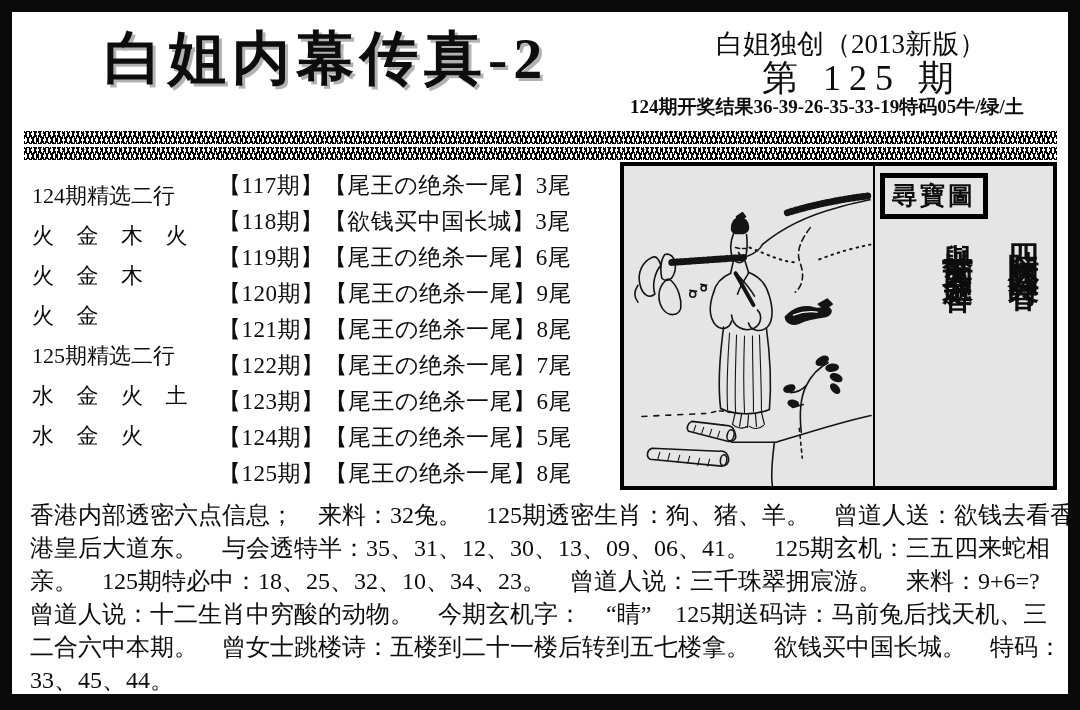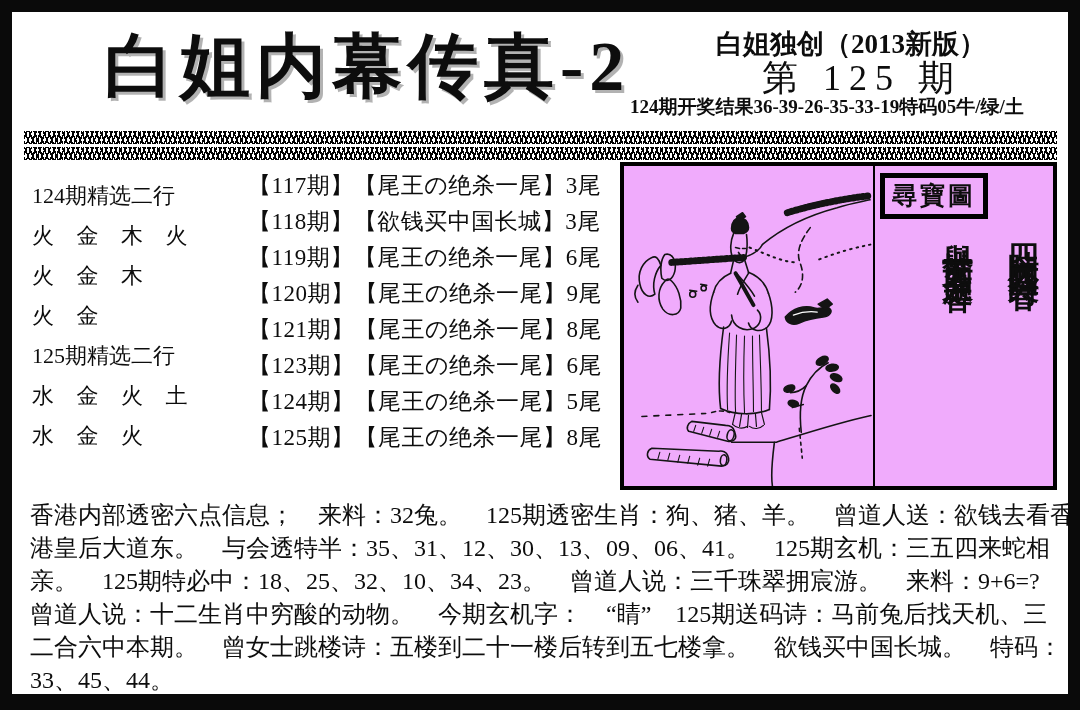--- a/index.html
+++ b/index.html
@@ -7,26 +7,26 @@
     position:relative; width:1080px; height:710px; background:#fff;
     font-family:"Liberation Serif","DejaVu Serif",serif; color:#0d0d0d;
     overflow:hidden; margin:0 auto;
   }
   .frame {
     position:absolute; inset:0; pointer-events:none;
     border:12px solid #0a0a0a; border-bottom-width:16px; z-index:10;
   }
   
   .main-title {
-    position:absolute; left:104px; top:20px; font-size:70px; font-weight:bold;
+    position:absolute; left:104px; top:20px; font-size:58px; font-weight:bold;
     letter-spacing:6px; white-space:nowrap;
     text-shadow:3px 3px 0 rgba(0,0,0,0.30);
   }
   .edition {
-    position:absolute; left:716px; top:26px; font-size:27px; font-weight:bold;
+    position:absolute; left:716px; top:26px; font-size:27px; font-weight:normal;
     white-space:nowrap;
     text-align:right;
   }
   .issue {
     position:absolute; left:762px; top:54px; font-size:36px; font-weight:normal;
     letter-spacing:8px; white-space:nowrap;
   }
   .prev-result {
     position:absolute; left:630px; top:94px; font-size:19px; white-space:nowrap;font-weight:bold;
   }
@@ -36,26 +36,26 @@
     height:13px; margin-bottom:3px;
     background:
       repeating-linear-gradient(68deg,  #000 0 1.6px, transparent 1.6px 4.4px),
       repeating-linear-gradient(-68deg, #000 0 1.6px, transparent 1.6px 4.4px);
   }
   
   .left-panel { position:absolute; left:32px; top:176px; width:186px; font-size:22px; }
   .lp-line { height:40px; line-height:40px; white-space:nowrap; }
   .lp-els  { word-spacing:17px; }
   
-  .mid-panel { position:absolute; left:218px; top:168px; font-size:23px;margin-left:30px; }
+  .mid-panel { position:absolute; left:218px; top:168px; font-size:23px; }
   .mp-line { height:36px; line-height:36px; white-space:nowrap; letter-spacing:0.5px; }
   
   .treasure-box {
     position:absolute; left:620px; top:162px; width:437px; height:328px;
-    border:4px solid #000; box-sizing:border-box; display:flex; background:#f0abfc;
+    border:4px solid #000; box-sizing:border-box; display:flex; background:#e5e5e5;
   }
   .illustration { flex:1; position:relative; border-right:2px solid #000; }
   .illustration svg { position:absolute; inset:0; width:100%; height:100%; }
   .tb-right { width:178px; position:relative; }
   .label-box {
     position:absolute; top:7px; left:5px; border:5px solid #000;
     padding:1px 7px 2px; font-size:25px; font-weight:bold; letter-spacing:3px;
     white-space:nowrap;
   }
   .poem {
@@ -94,20 +94,21 @@
     <div class="lp-line lp-els">水 金 火 土</div>
     <div class="lp-line lp-els">水 金 火</div>
   </div>
 
   <div class="mid-panel">
     <div class="mp-line">【117期】【尾王の绝杀一尾】3尾</div>
     <div class="mp-line">【118期】【欲钱买中国长城】3尾</div>
     <div class="mp-line">【119期】【尾王の绝杀一尾】6尾</div>
     <div class="mp-line">【120期】【尾王の绝杀一尾】9尾</div>
     <div class="mp-line">【121期】【尾王の绝杀一尾】8尾</div>
+    <div class="mp-line">【122期】【尾王の绝杀一尾】7尾</div>
     <div class="mp-line">【123期】【尾王の绝杀一尾】6尾</div>
     <div class="mp-line">【124期】【尾王の绝杀一尾】5尾</div>
     <div class="mp-line">【125期】【尾王の绝杀一尾】8尾</div>
   </div>
 
   <div class="treasure-box">
     <div class="illustration">
       <svg viewBox="0 0 250 322" preserveAspectRatio="none">
         <g stroke="#141414" stroke-width="1.6" fill="none" stroke-linecap="round" stroke-linejoin="round">
 

